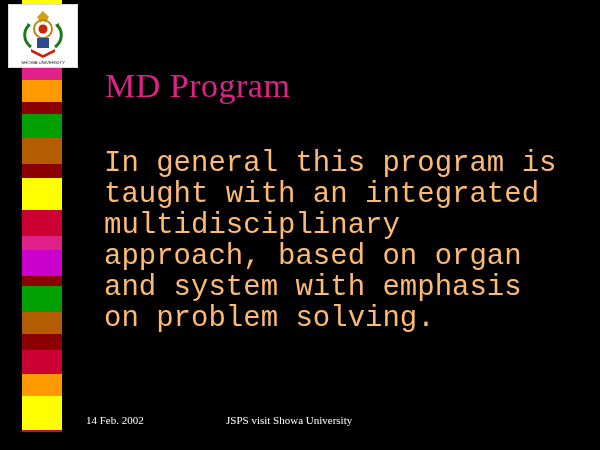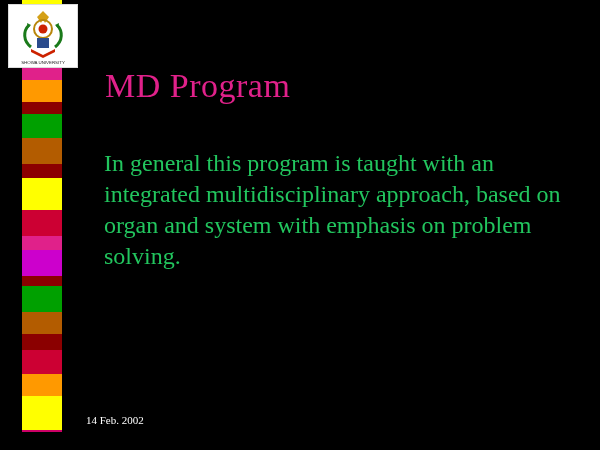--- a/index.html
+++ b/index.html
@@ -53,23 +53,23 @@
     line-height: 40px;
     letter-spacing: 0.5px;
   }
 
   
   #body-text {
     position: absolute;
     left: 104px;
     top: 148px;
     width: 460px;
-    color: #22c55e;
-    font-family: Liberation Serif, serif;
-    font-size: 24px;
+    color: #fdba74;
+    font-family: Liberation Mono, monospace;
+    font-size: 29px;
     line-height: 31px;
   }
 
   
   .footer-item {
     position: absolute;
     top: 414px;
     color: #ffffff;
     font-family: "Liberation Serif", serif;
     font-size: 11px;
@@ -124,15 +124,16 @@
       <rect x="10" y="54" width="48" height="6" fill="#ffffff"></rect>
       <text x="34" y="59" font-family="Liberation Sans, sans-serif" font-size="4.4" fill="#222222" text-anchor="middle">SHOWA UNIVERSITY</text>
     </svg>
   </div>
 
   <div id="title">MD Program</div>
 
   <div id="body-text">In general this program is taught with an integrated multidisciplinary approach, based on organ and system with emphasis on problem solving.</div>
 
   <div class="footer-item" id="footer-date">14 Feb. 2002</div>
+  <div class="footer-item" id="footer-event">JSPS visit Showa University</div>
   <div class="footer-item" id="footer-author">ARN</div>
 
 </div>
 
 </body></html>

